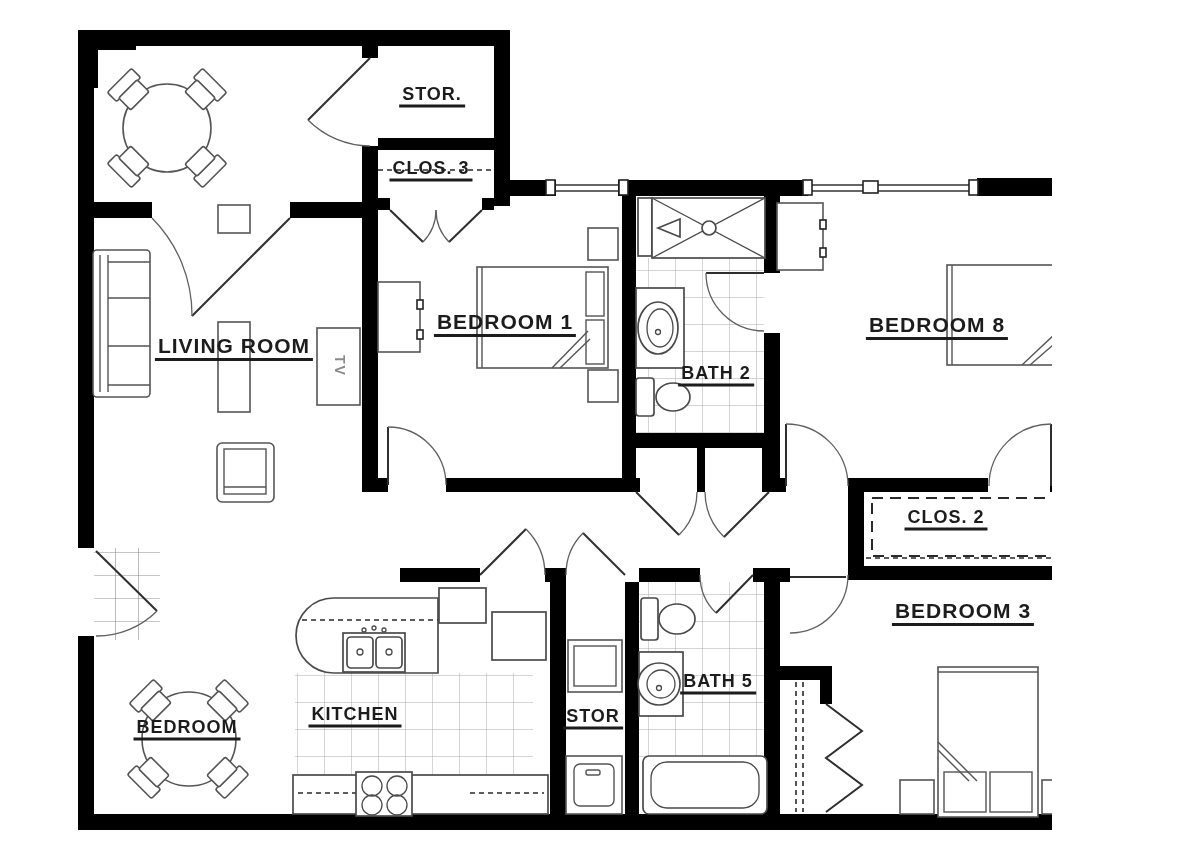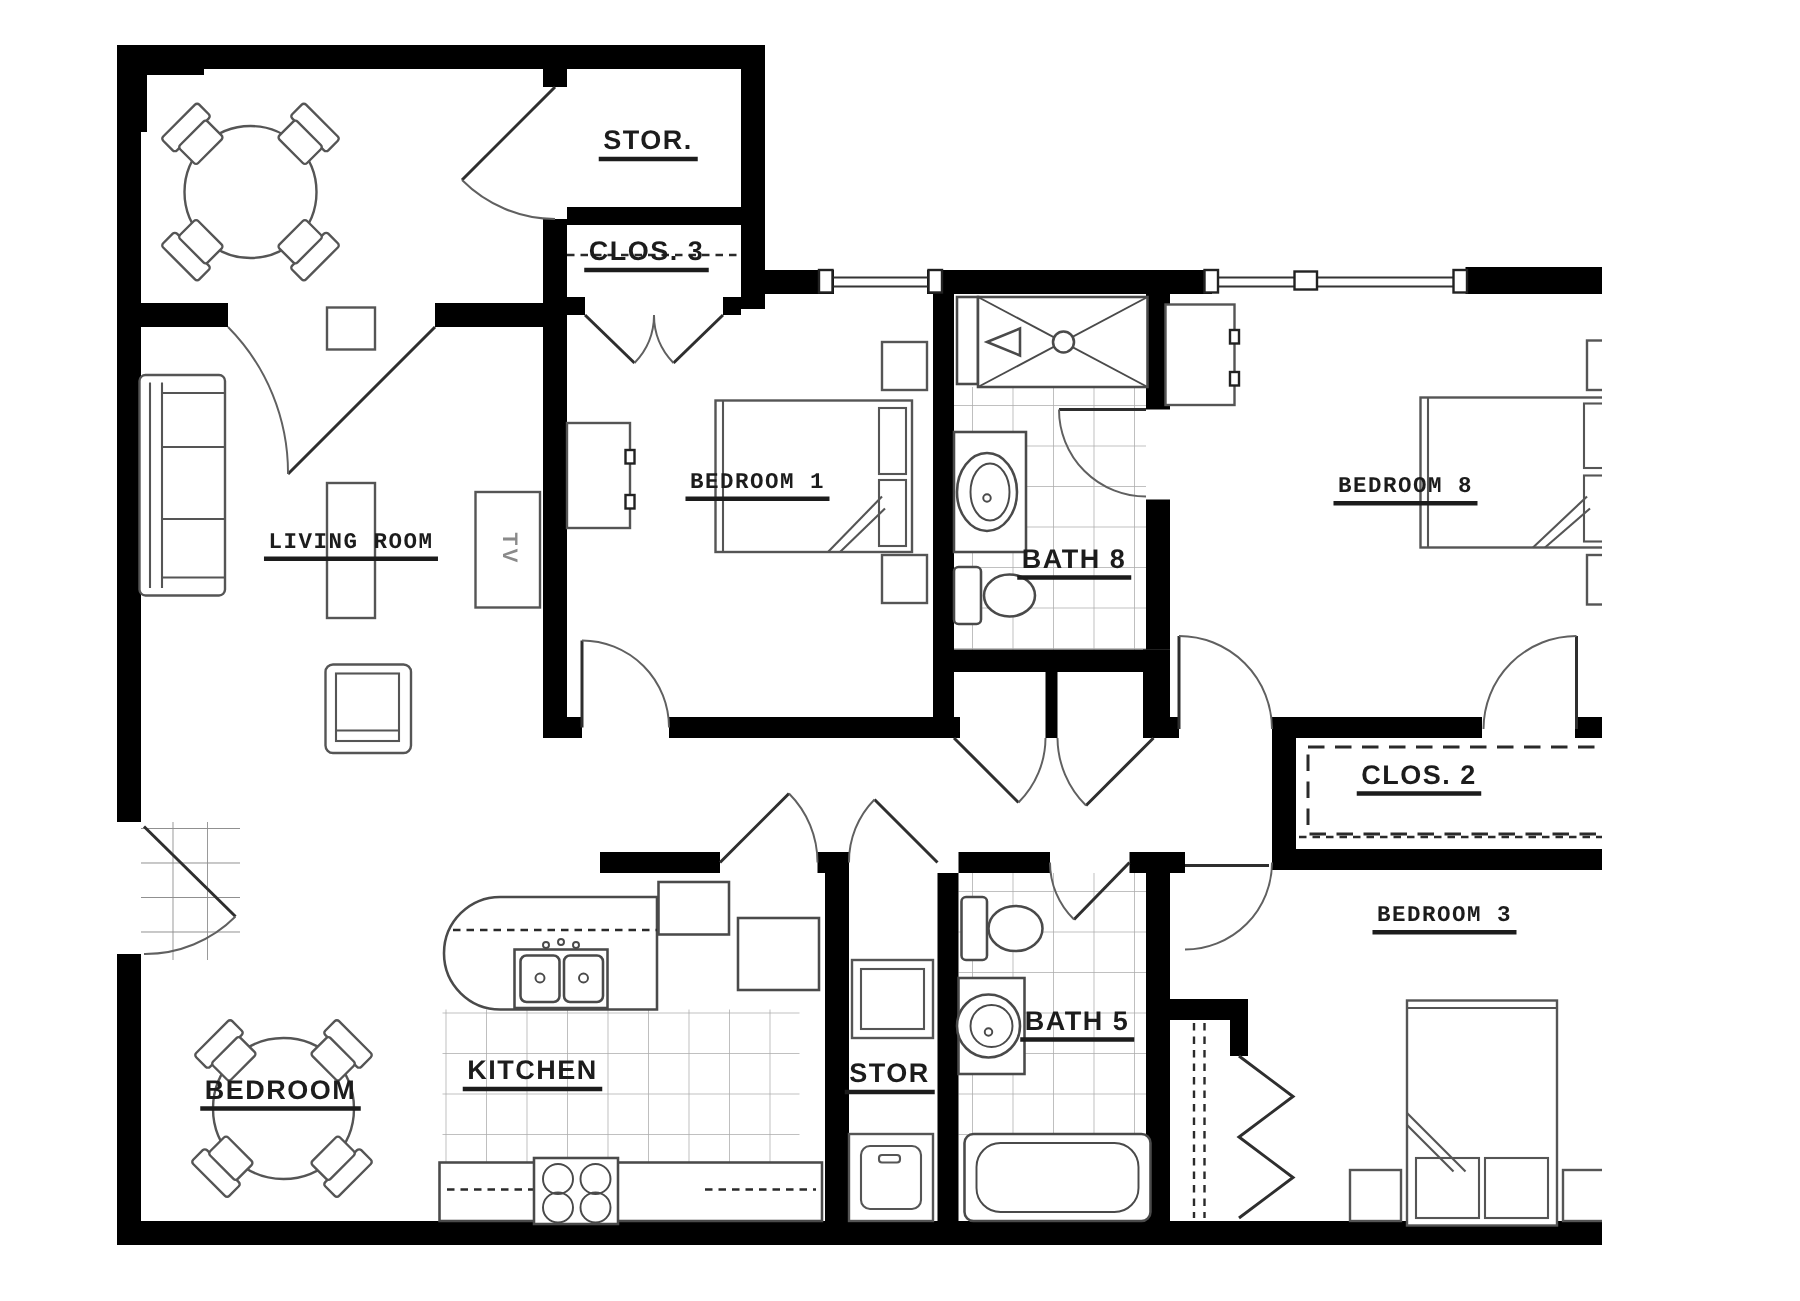--- a/index.html
+++ b/index.html
@@ -1,36 +1,36 @@
 <!DOCTYPE html>
 <html style="--wall: #000000; --bg: #ffffff; --furn: #555555; --tile: #a8a8a8; --label: #1c1c1c;"><head>
 <meta charset="utf-8">
 <style>
   :root{
     --wall:#000000; --bg:#ffffff; --furn:#555555; --tile:#a8a8a8; --label:#1c1c1c;
   }
   html,body{margin:0;padding:0;background:var(--bg);}
   #plan{position:relative;width:1052px;height:867px;background:var(--bg);overflow:hidden;
-        font-family:"Liberation Sans", sans-serif;padding-left:16px;}
+        font-family:"Liberation Sans", sans-serif;}
   #plan svg{position:absolute;left:0;top:0;}
   .wall{fill:var(--wall);stroke:none;}
   .furn{fill:#ffffff;stroke:var(--furn);stroke-width:1.6;}
   .furnline{fill:none;stroke:var(--furn);stroke-width:1.4;}
   .fix{fill:#ffffff;stroke:#4a4a4a;stroke-width:1.7;}
   .fixline{fill:none;stroke:#4a4a4a;stroke-width:1.3;}
   .door{stroke:#2e2e2e;stroke-width:2;fill:none;}
   .arc{stroke:#606060;stroke-width:1.3;fill:none;}
   .win{stroke:#333;stroke-width:1.4;fill:none;}
   .cap{fill:#fff;stroke:#222;stroke-width:1.6;}
   .dash{fill:none;stroke:#2a2a2a;stroke-width:2;stroke-dasharray:11 7;}
   .dashsm{fill:none;stroke:#2a2a2a;stroke-width:1.6;stroke-dasharray:5 4;}
   .lbl{position:absolute;transform:translate(-50%,-50%);color:var(--label);font-weight:bold;
        letter-spacing:1px;border-bottom:3px solid var(--label);padding:0 3px 2px 3px;
        white-space:nowrap;line-height:1;}
-  .lbl.big{font-size:15px;font-family:Liberation Mono, monospace;}
+  .lbl.big{font-size:21px;}
   .lbl.small{font-size:18px;}
   .lbl.tv{font-size:14px;color:#8a8a8a;border-bottom:none;font-weight:bold;
           transform:translate(-50%,-50%) rotate(90deg);letter-spacing:2px;}
 </style>
 </head>
 <body>
 
 <div id="plan">
 <svg width="1200" height="867" viewBox="0 0 1200 867">
   <defs>
@@ -364,23 +364,23 @@
       <line class="furnline" x1="938" y1="750" x2="969" y2="781"></line>
     </g>
     <rect class="furn" x="900" y="780" width="34" height="34"></rect>
     <rect class="furn" x="1042" y="780" width="34" height="34"></rect>
   </g>
 </svg>
 
   <div class="lbl small" style="left:432px;top:96px">STOR.</div>
   <div class="lbl small" style="left:431px;top:170px">CLOS. 3</div>
   <div class="lbl big" style="left:505px;top:324px">BEDROOM 1</div>
-  <div class="lbl small" style="left:716px;top:375px">BATH 8</div>
+  <div class="lbl small" style="left:716px;top:375px">BATH 2</div>
   <div class="lbl big" style="left:937px;top:327px">BEDROOM 8</div>
-  <div class="lbl big" style="left:234px;top:364px">LIVING ROOM</div>
+  <div class="lbl big" style="left:234px;top:348px">LIVING ROOM</div>
   <div class="lbl small" style="left:946px;top:519px">CLOS. 2</div>
   <div class="lbl small" style="left:187px;top:729px">BEDROOM</div>
   <div class="lbl small" style="left:355px;top:716px">KITCHEN</div>
   <div class="lbl small" style="left:593px;top:718px">STOR</div>
   <div class="lbl small" style="left:718px;top:683px">BATH 5</div>
   <div class="lbl big" style="left:963px;top:613px">BEDROOM 3</div>
   <div class="lbl tv" style="left:339px;top:366px">TV</div>
 </div>
 
 </body></html>

